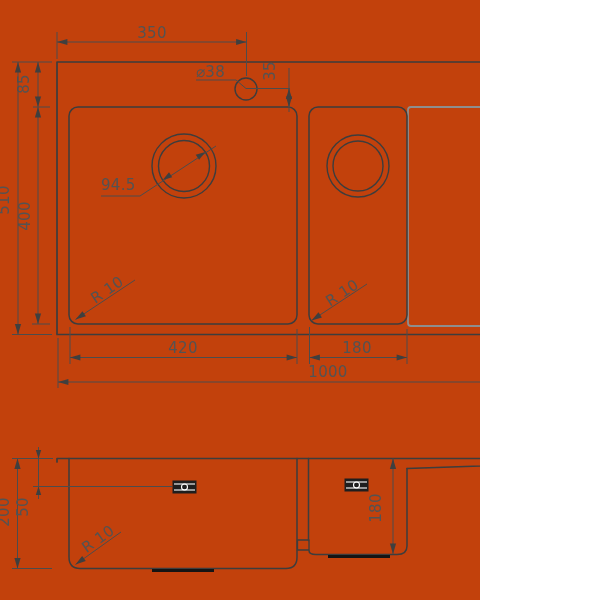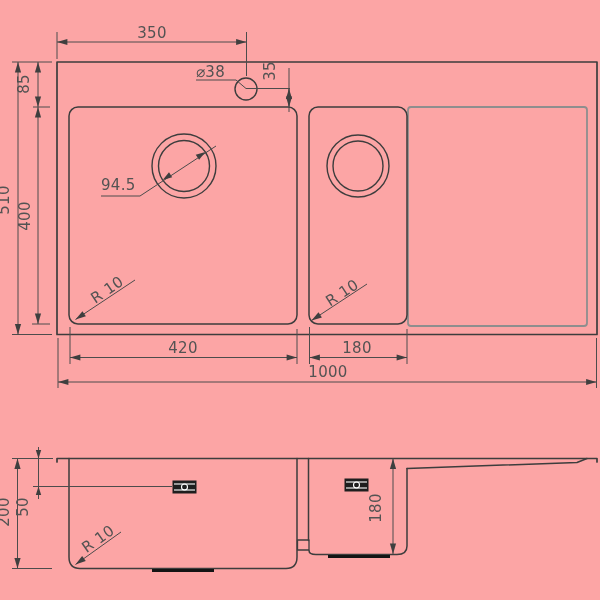--- a/index.html
+++ b/index.html
@@ -1,16 +1,16 @@
 <!DOCTYPE html>
 <html><head>
 <meta charset="utf-8">
 <style>
   html,body{margin:0;padding:0;background:#fff;}
-  .canvas{position:relative;width:600px;height:600px;background:#fca5a5;overflow:hidden;}
+  .canvas{position:relative;width:480px;height:600px;background:#c2410c;overflow:hidden;}
   svg{display:block;}
   .outline{fill:none;stroke:#3d3d3d;stroke-width:1.7;stroke-linejoin:round;stroke-linecap:round;}
   .thin{stroke-width:1.5;}
   .gray{stroke:#8e8e8e;stroke-width:1.8;}
   .dim{fill:none;stroke:#4c4c4c;stroke-width:1;}
   .arrowfill{fill:#3f3f3f;stroke:none;}
   .boss{stroke:#141414;stroke-width:3.2;stroke-linecap:butt;}
   .sym{fill:#1e1e1e;stroke:none;}
   .symline{stroke:#ffffff;stroke-width:1.1;fill:none;}
   .lbl{font-family:"DejaVu Sans",sans-serif;font-size:15px;fill:#535353;letter-spacing:.3px;}

